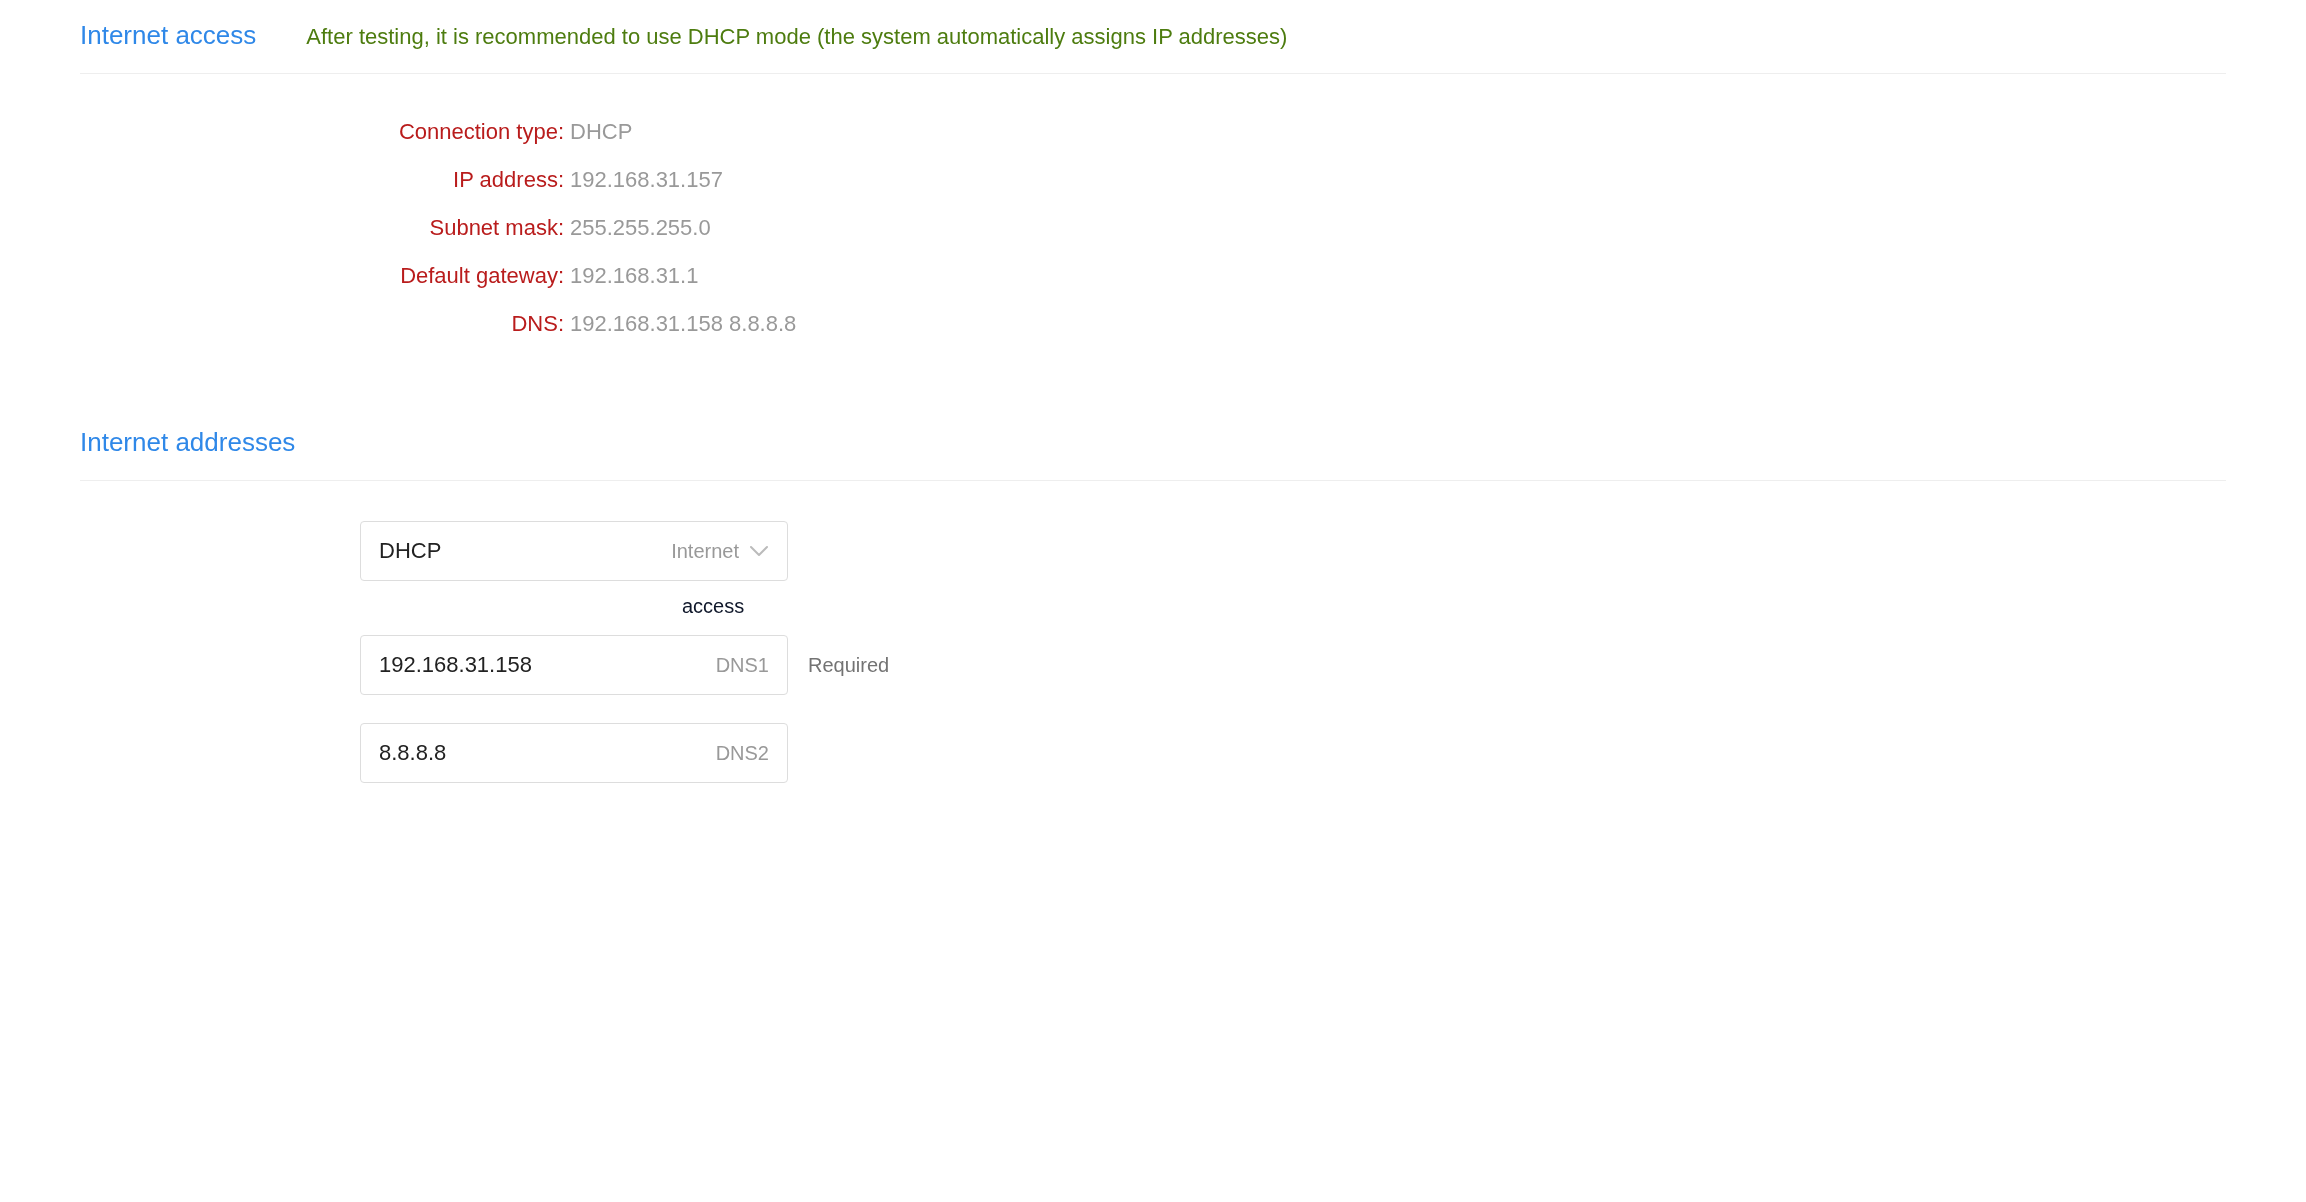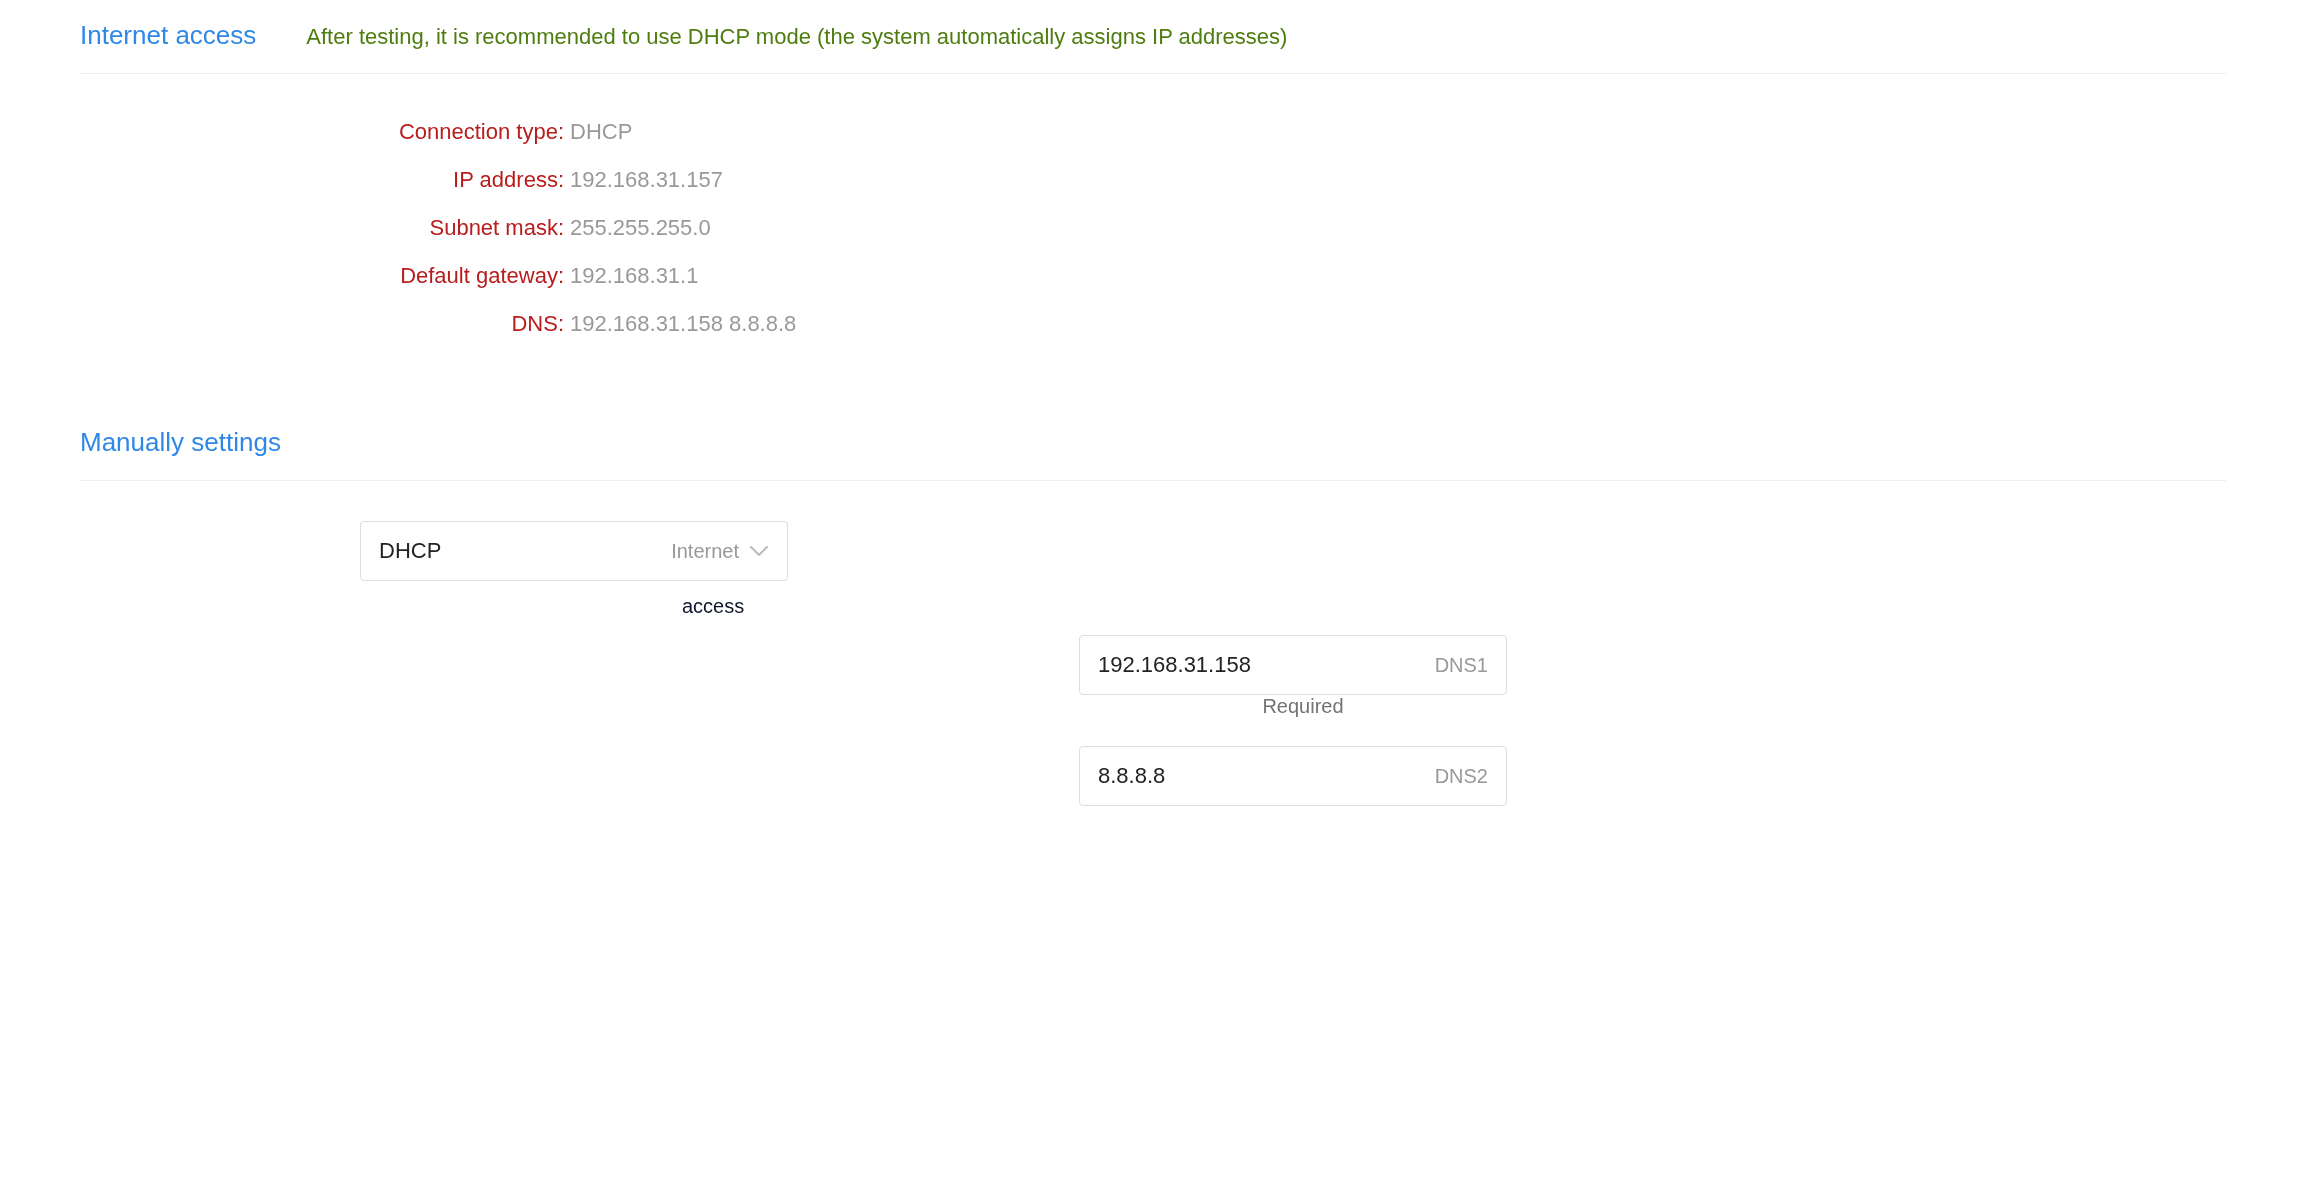--- a/index.html
+++ b/index.html
@@ -139,21 +139,20 @@
       content: "";
       width: 8px;
       height: 8px;
       background: #ffffff;
       border-radius: 50%;
     }
     .text-input-row {
       display: flex;
       align-items: center;
       margin-bottom: 28px;
-      flex-direction: column;
     }
     .text-input-box {
       width: 428px;
       height: 60px;
       border: 1px solid #dddddd;
       border-radius: 4px;
       display: flex;
       align-items: center;
       padding: 0 18px;
       position: relative;
@@ -202,21 +201,21 @@
     <div class="info-label">Default gateway:</div>
     <div class="info-value">192.168.31.1</div>
   </div>
   <div class="info-row">
     <div class="info-label">DNS:</div>
     <div class="info-value">192.168.31.158 8.8.8.8</div>
   </div>
 </div>
 
 <div class="section-header">
-  <div class="section-title">Manually settings</div>
+  <div class="section-title">Internet addresses</div>
 </div>
 
 <div class="settings-block">
 
   <div class="select-wrap">
     <div class="select-box">
       <div class="select-value">DHCP</div>
       <div class="select-labelbox">
         <span class="select-inner-label">Internet</span>
         <span class="chevron">

